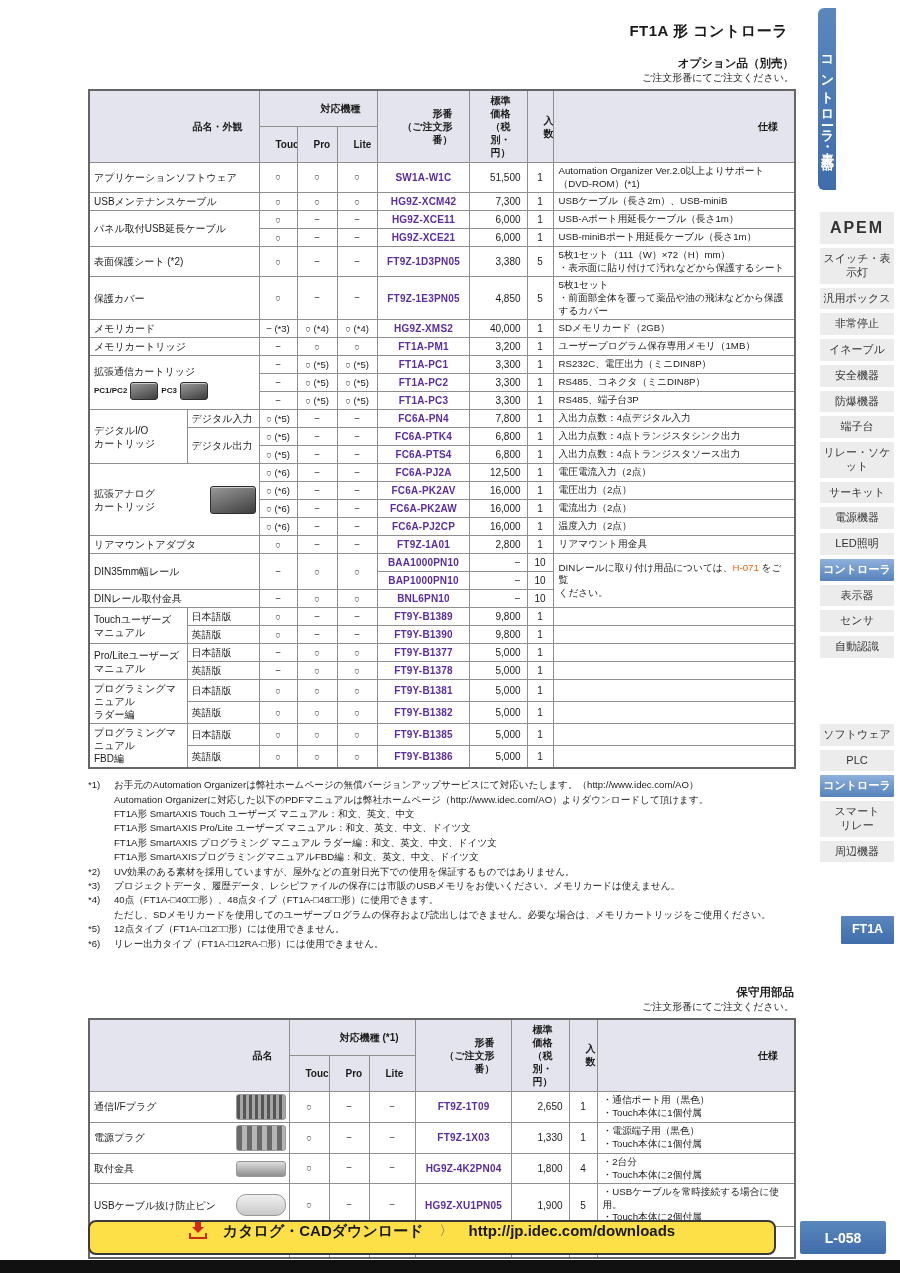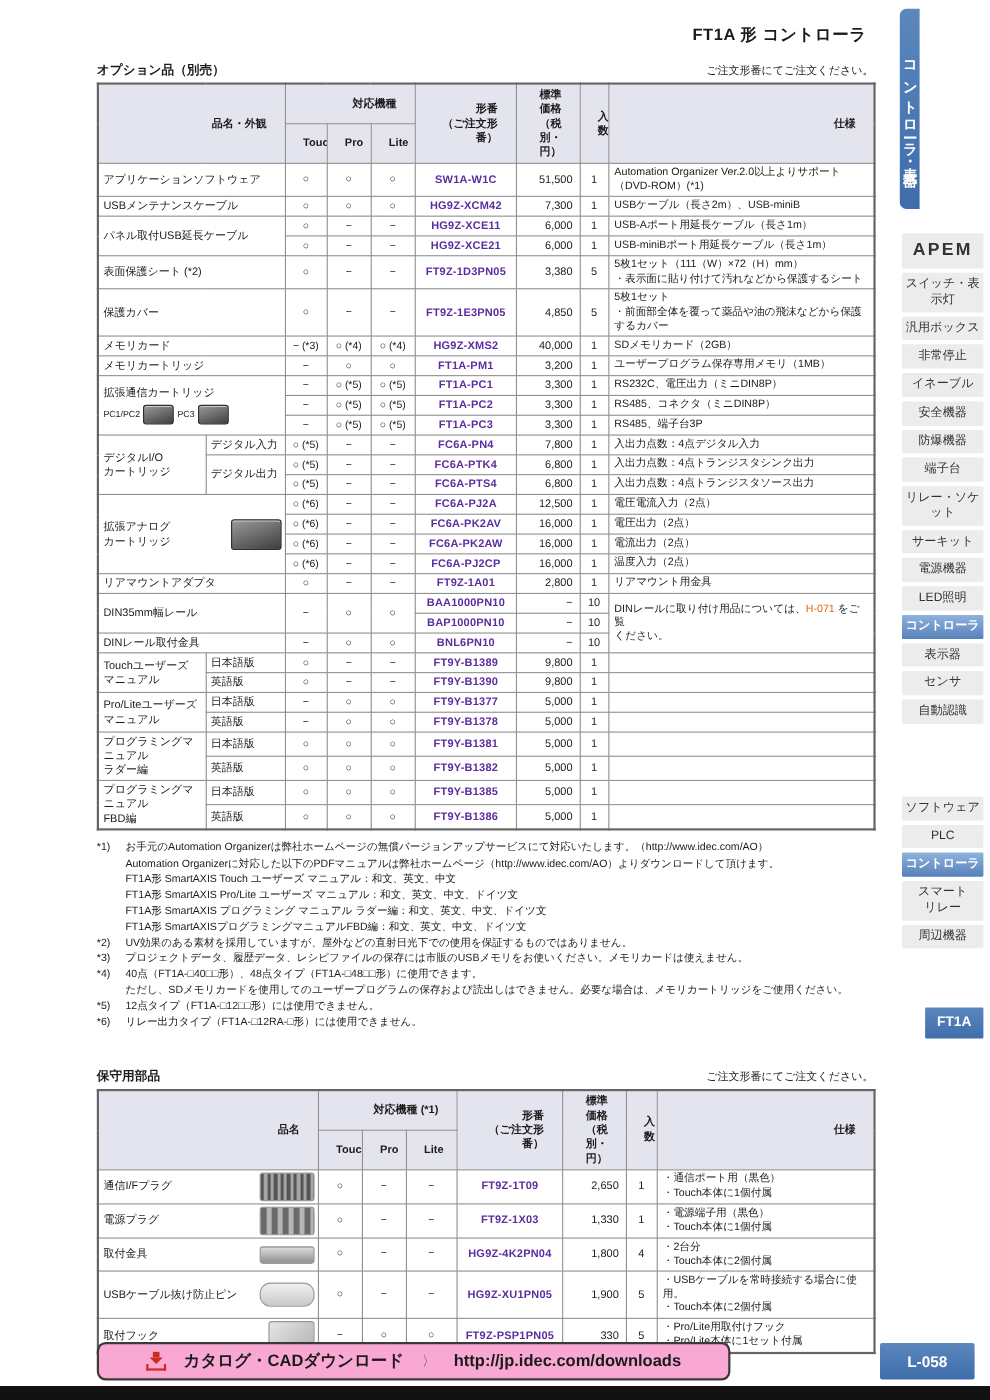--- a/index.html
+++ b/index.html
@@ -33,38 +33,38 @@
     border-radius: 1px;
   }
   .sb-item.apem { font-size: 16px; font-weight: bold; letter-spacing: 2px; padding: 6px 3px; }
   .sb-item.active { background: linear-gradient(180deg,#8fb2dc,#5681ba); color: #fff; font-weight: bold; }
   .sb-item.brand { background: linear-gradient(180deg,#5b87bd,#3f6dab); color: #fff; font-weight: bold; font-size: 12.5px; padding: 6px 3px; }
 
   
   .content { position: absolute; left: 88px; top: 56px; width: 706px; }
   .section-heading { display: flex; align-items: center; gap: 7px; font-size: 13.5px; font-weight: bold; margin-bottom: 16px; }
   .sq { width: 8px; height: 8px; border: 2px solid #333; flex: none; }
-  .table-label-row { display: flex; justify-content: space-between; align-items: flex-end; margin-bottom: 4px; }
+  .table-label-row { display: flex; justify-content: space-between; align-items: flex-end; margin-bottom: 4px; flex-direction: column; }
   .table-label { font-size: 11.5px; font-weight: bold; }
   .order-note { font-size: 10px; color: #222; }
 
   
   table { border-collapse: collapse; table-layout: fixed; width: 100%; font-size: 10px; border: 2px solid #666; }
   th, td { border: 1px solid #8f8f8f; padding: 2px 3px; vertical-align: middle; text-align: center; white-space: pre-line; line-height: 1.3; overflow: hidden; }
   thead th { background: #e4e4ee; font-weight: bold; font-size: 10px; padding: 3px 16px; text-align: right; }
   td.nm { text-align: left; padding-left: 4px; }
   td.nm2 { text-align: left; padding-left: 4px; }
   td.cp { font-size: 9.5px; }
   td.md { color: #5b2d9e; font-weight: bold; text-align: center; padding-left: 4px; font-size: 10px; letter-spacing: .2px; }
   td.pr { text-align: right; padding-right: 6px; }
   td.sp { text-align: left; padding-left: 5px; font-size: 9.7px; }
   .accent { color: #e8650f; font-weight: normal; }
 
   
-  .mod-row { display: flex; align-items: center; gap: 3px; margin-top: 4px; }
+  .mod-row { display: flex; align-items: center; gap: 3px; margin-top: 4px; font-weight: bold; }
   .mod-label { font-size: 8px; flex: none; }
   .mod { flex: none; width: 28px; height: 18px; border-radius: 3px; border: 1px solid #2e2e2e;
          background: linear-gradient(160deg,#9a9a9a,#3e3e3e); box-shadow: inset 0 1px 0 #ccc; }
   .mod.big { width: 46px; height: 28px; }
   .an-wrap { display: flex; align-items: center; justify-content: space-between; gap: 5px; }
   .an-wrap .an-text { text-align: left; }
   .im-wrap { display: flex; align-items: center; justify-content: space-between; gap: 5px; }
   .im-text { text-align: left; flex: 1; }
   .pimg { flex: none; width: 50px; height: 26px; border: 1px solid #999; border-radius: 3px;
           background: linear-gradient(#e8e8e8,#bdbdbd); }
@@ -77,24 +77,24 @@
   
   .fn { margin-top: 9px; font-size: 9.6px; line-height: 1.5; }
   .fn-line { display: flex; }
   .fn-tag { flex: none; width: 26px; }
   .fn-text { flex: 1; }
 
   .section2 { margin-top: 34px; }
 
   
   .footer-bar {
-    position: absolute; left: 88px; top: 1220px; width: 576px; height: 35px;
+    position: absolute; left: 88px; top: 1220px; width: 688px; height: 35px;
     border: 2px solid #3a3a3a; border-radius: 8px;
-    display: flex; align-items: center; justify-content: center; gap: 16px;
-    font-size: 15px; font-weight: bold; background: #f9a8d4;
+    display: flex; align-items: flex-start; justify-content: center; gap: 16px;
+    font-size: 15px; font-weight: bold; background: #fde047;
   }
   .dl-icon { position: relative; width: 18px; height: 17px; flex: none; }
   .dl-arrow { position: absolute; top: 0; left: 6px; width: 6px; height: 5px; background: #cf2a1b; }
   .dl-arrow::after { content: ""; position: absolute; top: 5px; left: -3px;
     border-left: 6px solid transparent; border-right: 6px solid transparent; border-top: 6px solid #cf2a1b; }
   .dl-tray { position: absolute; bottom: 0; left: 0; width: 18px; height: 6px;
     border: 2px solid #cf2a1b; border-top: none; }
   .footer-sep { color: #555; font-size: 13px; font-weight: normal; }
   .page-badge {
     position: absolute; top: 1221px; right: 14px; width: 86px; height: 33px;

